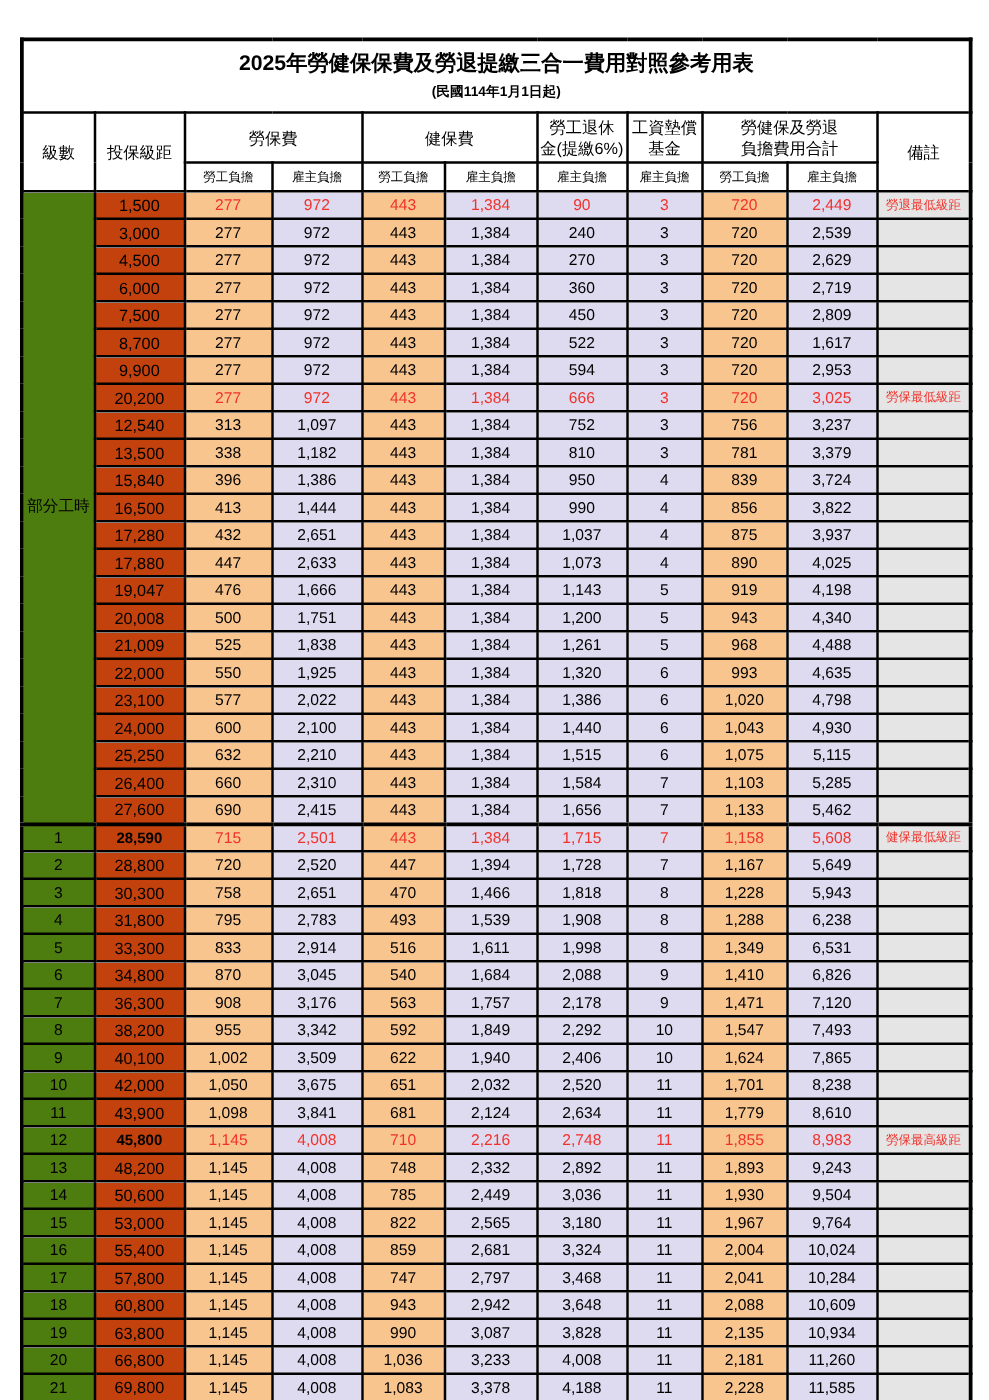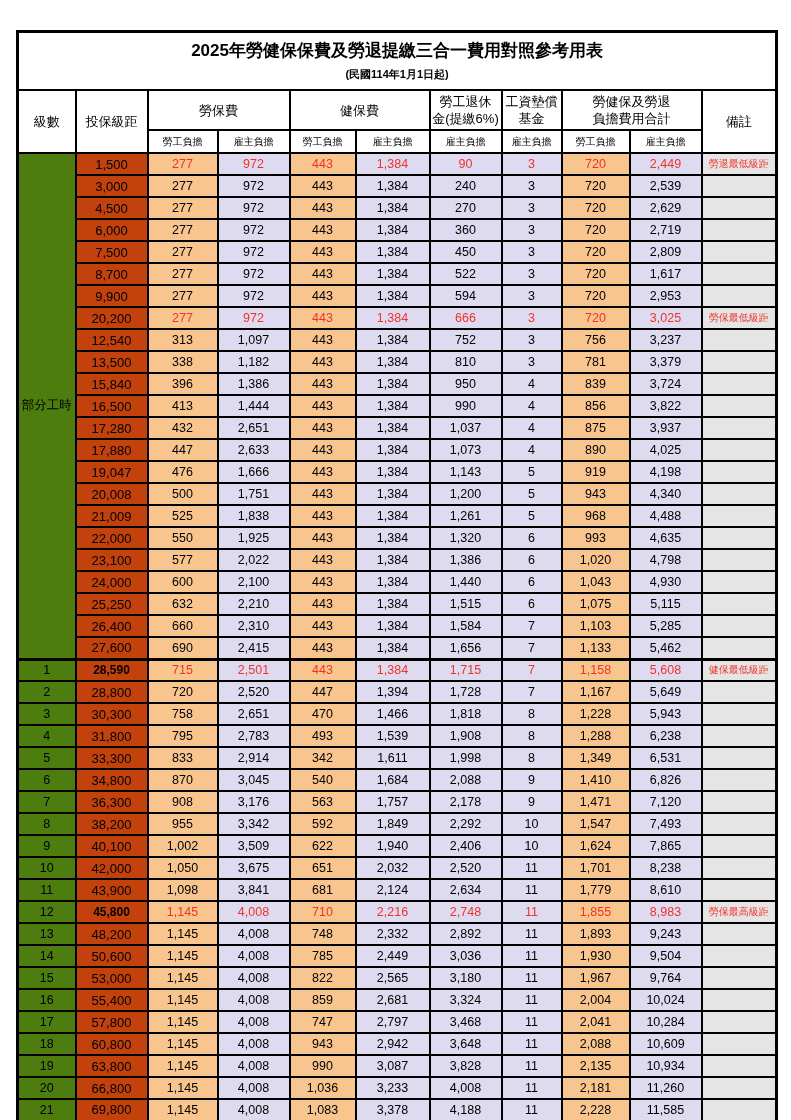--- a/index.html
+++ b/index.html
@@ -419,21 +419,21 @@
           <td class="er val">8</td>
           <td class="emp val">1,288</td>
           <td class="er val">6,238</td>
           <td class="remark-cell"></td>
         </tr>
         <tr>
           <td class="level-cell">5</td>
           <td class="bracket-cell">33,300</td>
           <td class="emp val">833</td>
           <td class="er val">2,914</td>
-          <td class="emp val">342</td>
+          <td class="emp val">516</td>
           <td class="er val">1,611</td>
           <td class="er val">1,998</td>
           <td class="er val">8</td>
           <td class="emp val">1,349</td>
           <td class="er val">6,531</td>
           <td class="remark-cell"></td>
         </tr>
         <tr>
           <td class="level-cell">6</td>
           <td class="bracket-cell">34,800</td>

